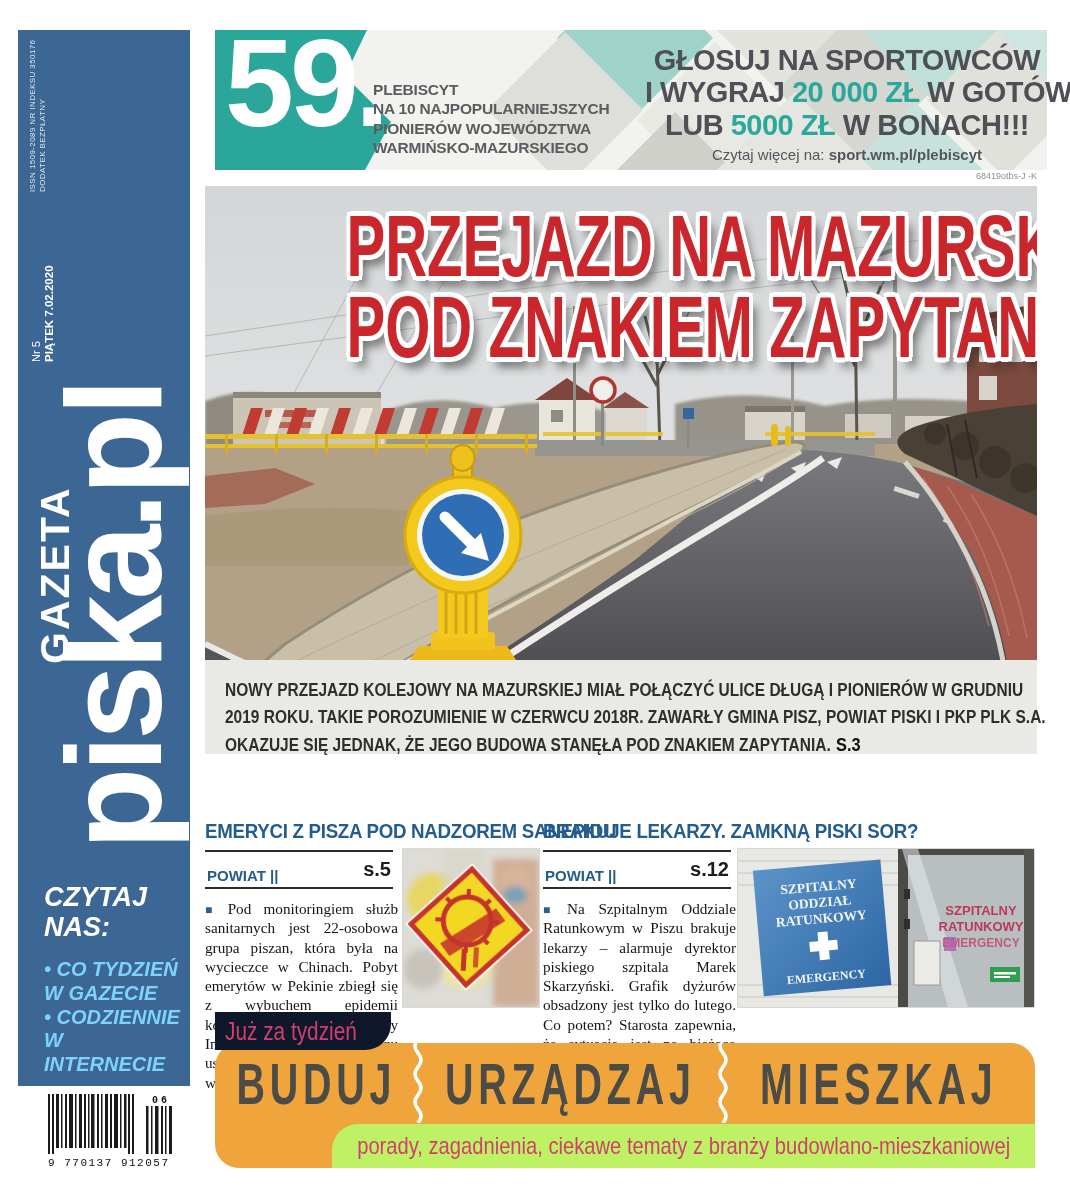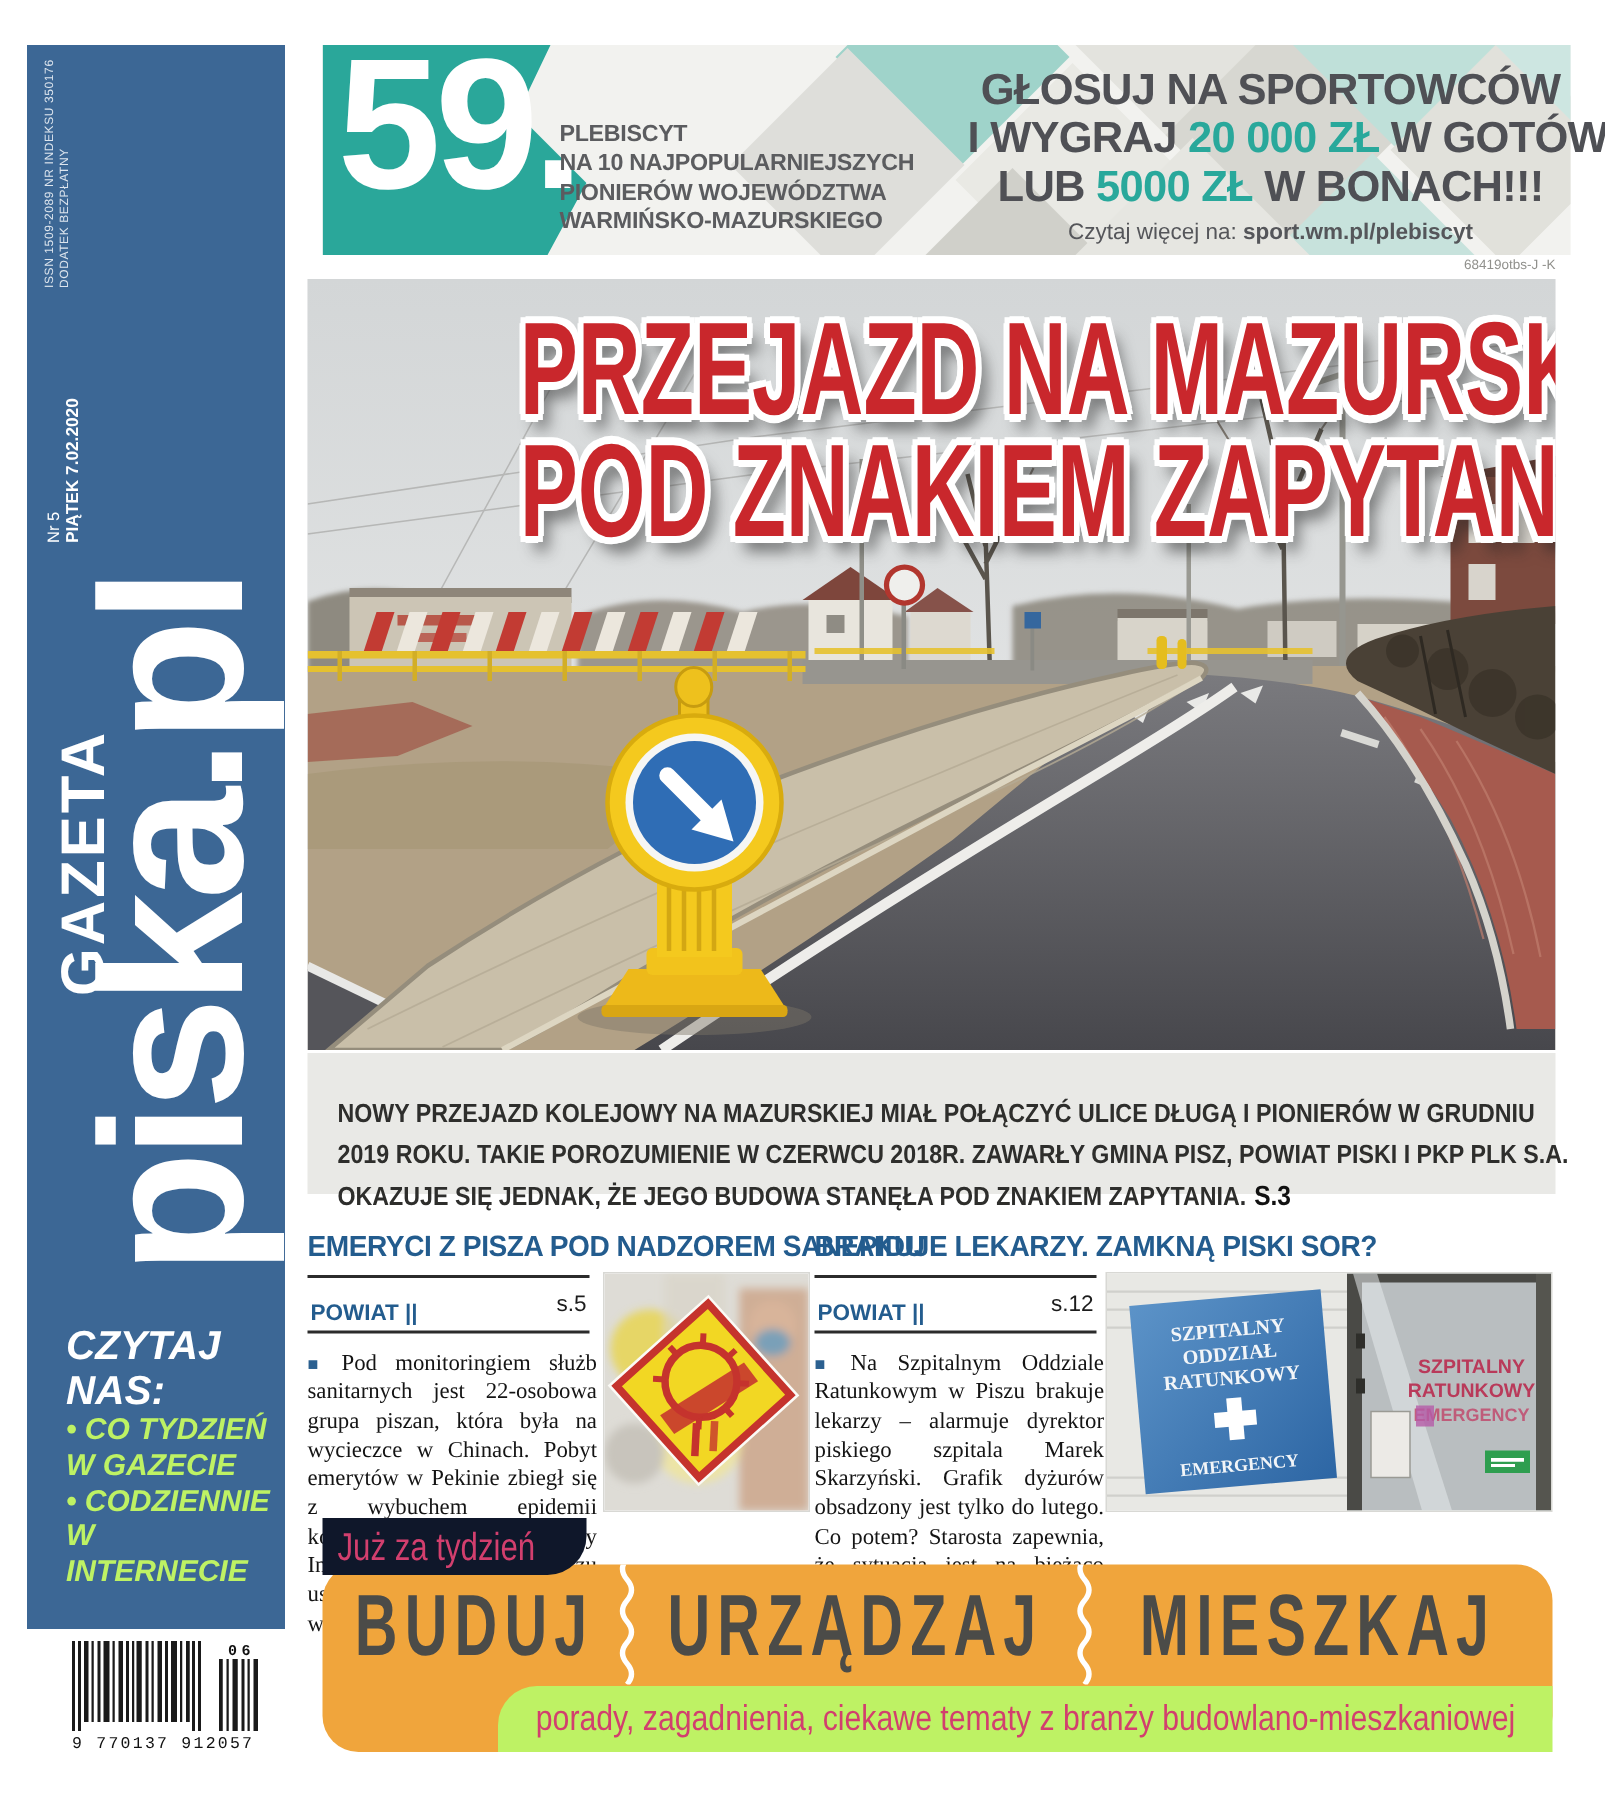--- a/index.html
+++ b/index.html
@@ -12,21 +12,21 @@
   .rot { position:absolute; transform:rotate(-90deg); transform-origin:0 0; }
   .issn { left:10px; top:162px; width:124px; font-size:8px; letter-spacing:.4px; color:#dde5ee; line-height:1.25; white-space:nowrap; }
   .issue { left:12px; top:332px; width:90px; color:#fff; line-height:1.2; white-space:nowrap; }
   .issue .nr { font-size:11px; font-weight:400; }
   .issue .dt { font-size:11.5px; font-weight:700; }
   .logo-gazeta { left:14px; top:634px; width:180px; font-size:41px; font-weight:700; color:#fff; letter-spacing:2px; white-space:nowrap; }
   .logo-piska { left:26px; top:820px; width:660px; font-size:135px; font-weight:700; color:#fff; letter-spacing:-5px; line-height:1.05; white-space:nowrap; }
   .logo-piska .pl { letter-spacing:-3px; }
   .read-us { position:absolute; left:26px; top:852px; width:136px;font-style:italic; }
   .read-title { color:#fff; font-size:27px; font-weight:700; line-height:1.12; width:104px; }
-  .read-items { margin-top:0; color:#bef264; font-size:20px; font-weight:700; line-height:1.18; }
+  .read-items { margin-top:16px; color:#7dd3fc; font-size:20px; font-weight:700; line-height:1.18; }
 
   
   .barcode { position:absolute; left:48px; top:1094px; width:130px; }
   .barcode svg { display:block; }
   .barcode .digits { font-family:"Liberation Mono", monospace; font-size:11px; letter-spacing:1.5px; color:#111; margin-top:1px; }
 
   
   .banner { position:absolute; left:205px; top:30px; width:832px; height:140px; background:#f2f2ef;margin-left:10px; }
   .banner svg.diamonds { position:absolute; left:0; top:0; }
   .teal-block { position:absolute; left:0; top:0; width:200px; height:140px; background:#2aa79a;
@@ -42,35 +42,35 @@
 
   
   .photo { position:absolute; left:205px; top:186px; width:832px; height:514px; overflow:hidden; background:#d8dadb; }
   .photo svg.scene { position:absolute; left:0; top:0; }
   .lead-headline { position:absolute; left:0; top:20px; width:100%; text-align:center;
     transform:scaleX(.66); transform-origin:50% 0; }
   .lead-headline div { font-size:88px; font-weight:700; line-height:.92; color:#c9272c; letter-spacing:0; white-space:nowrap;
     text-shadow:-5px -4px 0 #fff,5px -4px 0 #fff,-5px 4px 0 #fff,5px 4px 0 #fff,-6px 0 0 #fff,6px 0 0 #fff,0 -5px 0 #fff,0 5px 0 #fff,10px 10px 12px rgba(35,35,35,.6); }
 
   
-  .standfirst { position:absolute; left:205px; top:702px; width:832px; height:94px; background:#e9e9e6; padding:27px 20px; }
+  .standfirst { position:absolute; left:205px; top:660px; width:832px; height:94px; background:#e9e9e6; padding:17px 20px; }
   .standfirst .inner { display:inline-block; width:935px; transform:scaleX(.885); transform-origin:0 0;
     font-size:17.5px; font-weight:700; color:#2e2e2c; line-height:1.55; }
   .standfirst .pref { font-weight:700; font-size:18.5px; margin-left:6px; color:#111; }
 
   
   .article { position:absolute; top:820px; }
   .art-left { left:205px; width:335px; height:196px; }
   .art-right { left:543px; width:494px; height:196px; }
   .art-headline { color:#235c8e; font-size:19.5px; font-weight:700; letter-spacing:-.3px; white-space:nowrap;
     display:inline-block; transform:scaleX(.96); transform-origin:0 0; }
   .kicker-row { margin-top:7px; width:188px; border-top:2px solid #2b2b2b; border-bottom:2px solid #2b2b2b;
     padding:3px 2px; display:flex; justify-content:space-between; align-items:center; }
   .kicker { color:#235c8e; font-size:15px; font-weight:700;margin-top:12px; }
-  .pageref { color:#1c1c1c; font-size:15px; font-weight:400; }
+  .pageref { color:#1c1c1c; font-size:20px; font-weight:700; }
   .art-body { margin-top:10px; width:193px; font-family:"Liberation Serif", serif; font-size:15.2px;
     line-height:1.27; color:#141414; text-align:justify; }
   .art-body .bullet { color:#2b6090; font-size:12px; margin-right:7px; }
   .art-img { position:absolute; top:28px; border:1px solid #d8d8d4; }
   .img-left { left:197px; width:138px; height:160px; }
   .img-right { left:194px; width:298px; height:160px; }
 
   
   .promo-orange { position:absolute; left:215px; top:1043px; width:820px; height:125px; background:#f0a53c; border-radius:24px; }
   .promo-teaser { position:absolute; left:215px; top:1012px; width:176px; height:38px; background:#0f172a;

